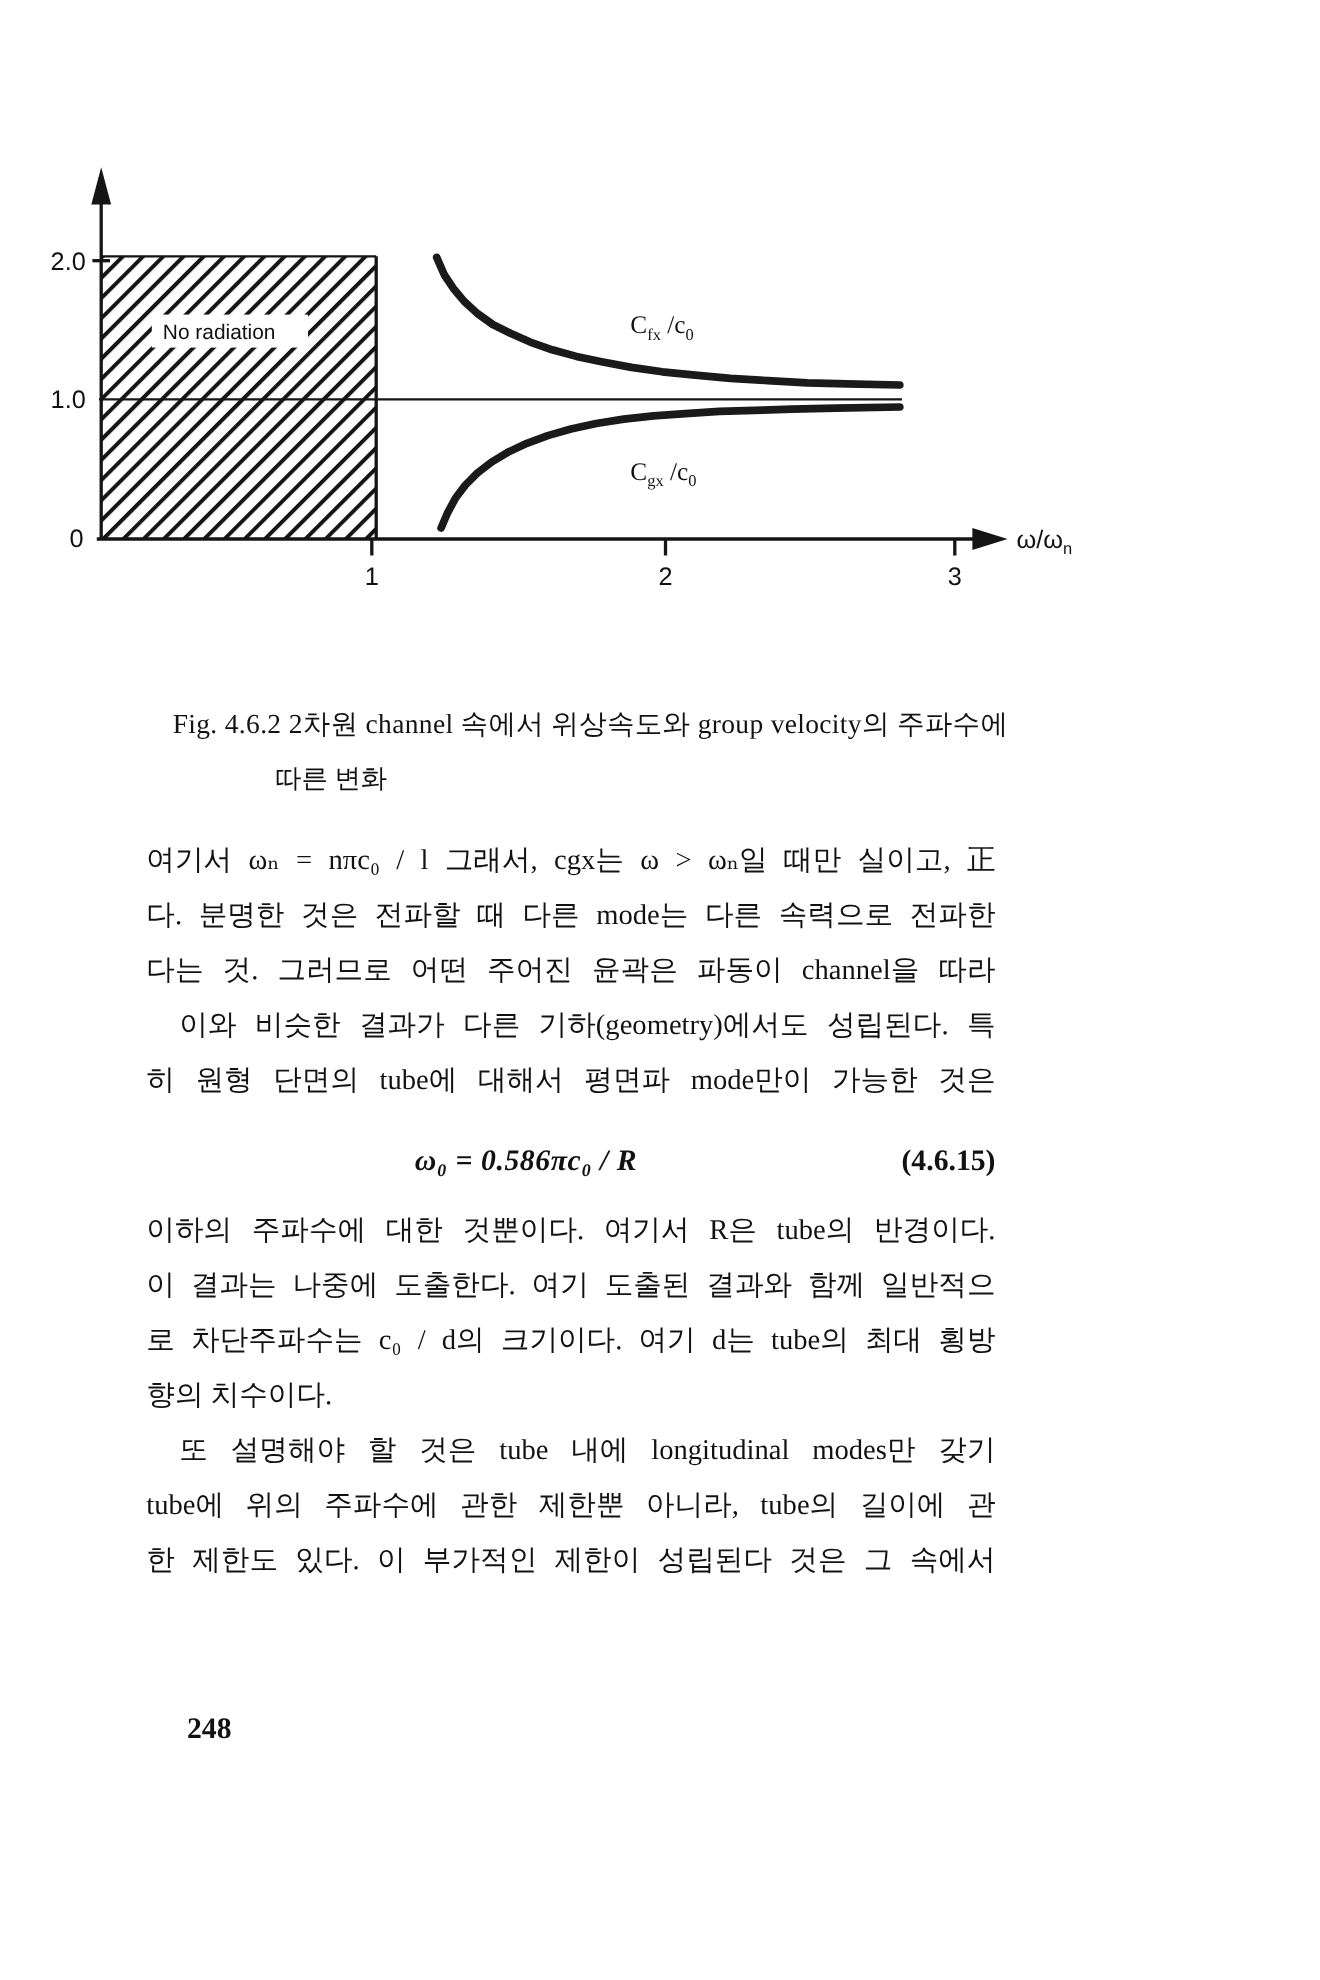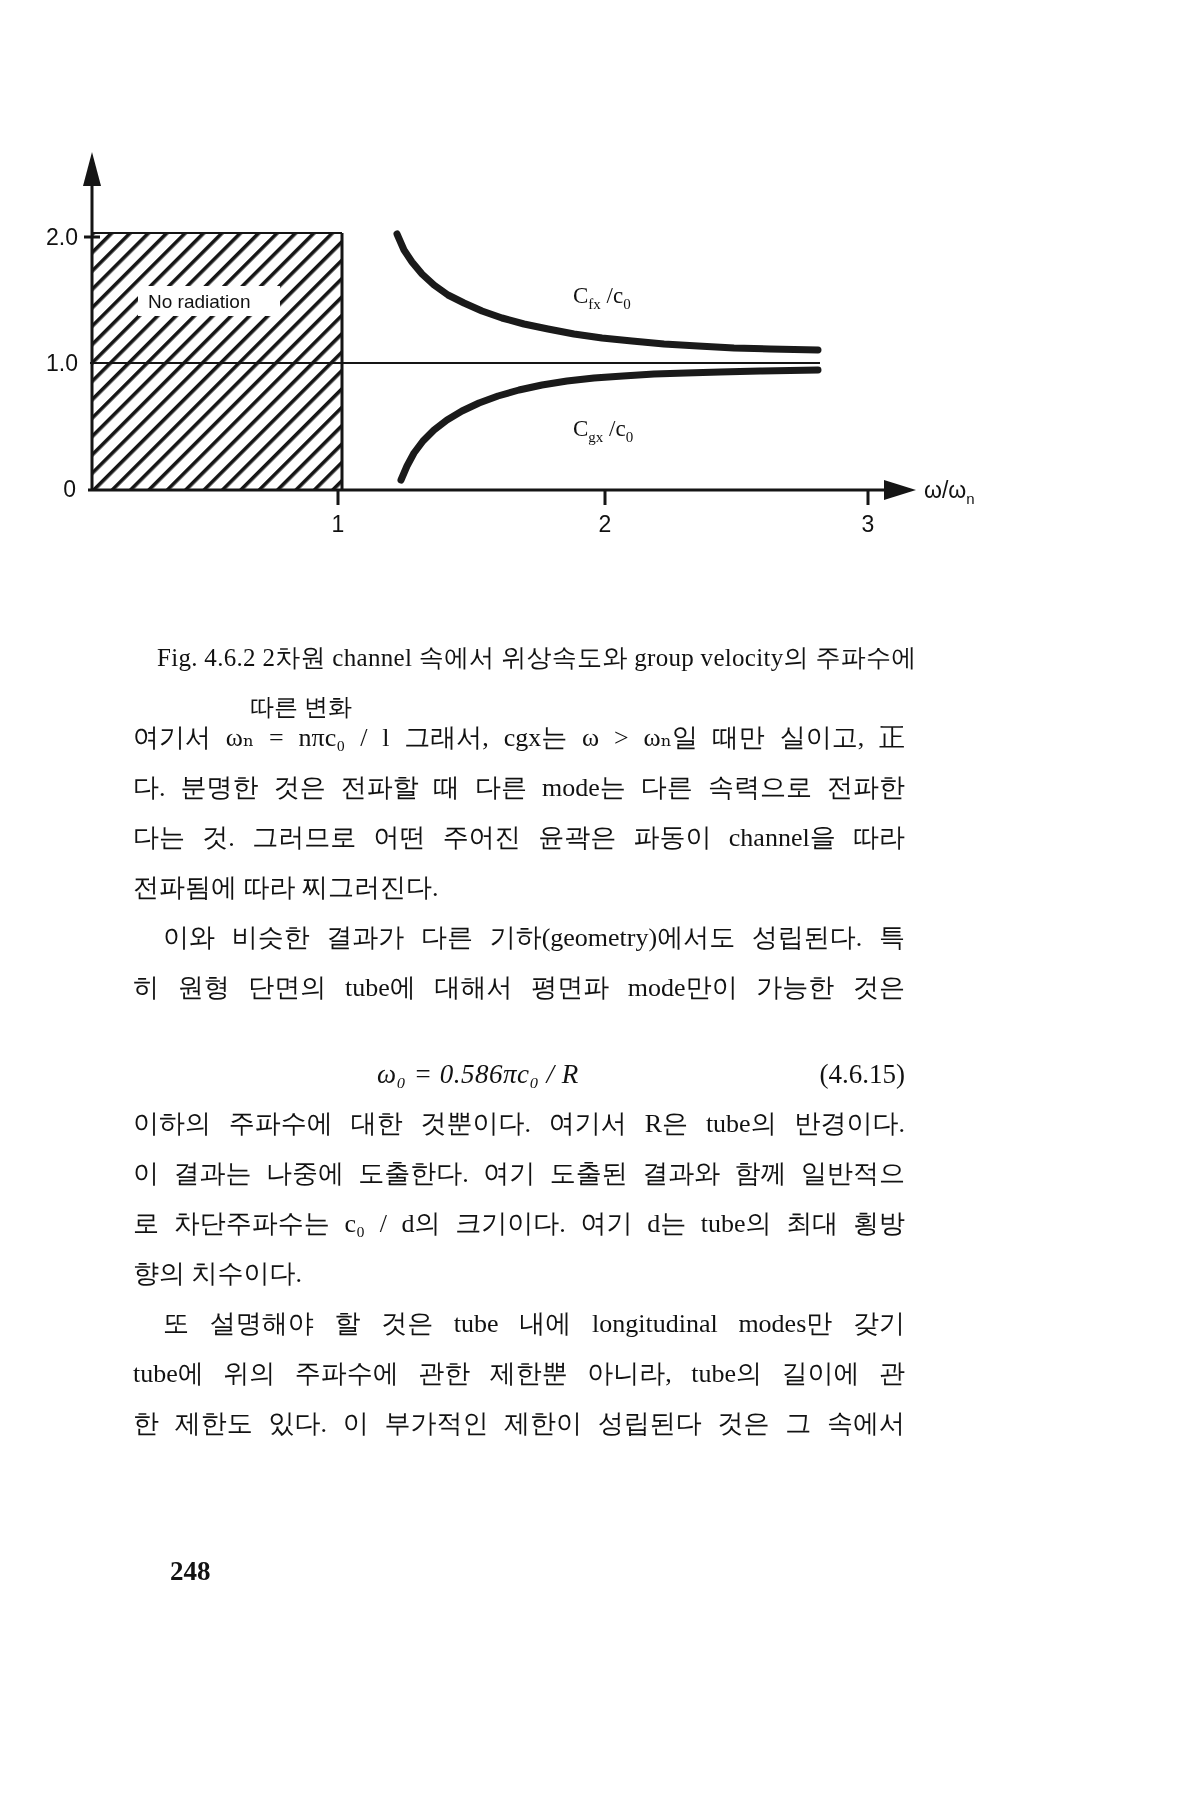--- a/index.html
+++ b/index.html
@@ -18,28 +18,28 @@
   .fig-tick  { font-family:"Liberation Sans","DejaVu Sans",sans-serif; font-size:23px; fill:#111; }
   .fig-axis-label { font-family:"Liberation Sans","DejaVu Sans",sans-serif; font-size:23px; fill:#111; }
   .fig-noradiation { font-family:"Liberation Sans","DejaVu Sans",sans-serif; font-size:19px; fill:#111; }
   .curve-label { font-family:"Liberation Serif","DejaVu Serif",serif; font-size:23px; fill:#111; }
   .sub { font-size:15px; }
 
   .caption-line1 { position:absolute; left:157px; top:641px; font-size:25px; letter-spacing:0.3px; }
   .caption-line2 { position:absolute; left:250px; top:691px; font-size:24px; }
 
   .body-text {
-    position:absolute; left:133px; top:713px; width:772px;
+    position:absolute; left:133px; top:757px; width:772px;
     font-size:26px; line-height:50px;
   }
   .line { text-align:justify; text-align-last:justify; }
   .line.end { text-align-last:left; }
   .line.indent { text-indent:30px; }
 
-  .eq-row { display:flex; align-items:flex-end; height:76px; margin-top:10px; font-size:27px; }
+  .eq-row { display:flex; align-items:center; height:76px; margin-top:10px; font-size:27px;font-weight:bold; }
   .eq-expr { margin-left:244px; font-style:italic; letter-spacing:0.5px; }
   .eq-num  { margin-left:auto; font-style:normal; }
 
   .page-num {
     position:absolute; left:170px; top:1556px;
     font-size:27px; font-weight:bold;
   }
 </style>
 </head>
 <body>
@@ -92,21 +92,20 @@
     <text x="148" y="168" class="fig-noradiation">No radiation</text>
   </svg>
 
   <div class="caption-line1">Fig. 4.6.2  2차원 channel 속에서 위상속도와 group velocity의 주파수에</div>
   <div class="caption-line2">따른 변화</div>
 
   <div class="body-text">
     <div class="line">여기서 ωₙ = nπc₀ / l 그래서, cgx는 ω &gt; ωₙ일 때만 실이고, 正</div>
     <div class="line">다. 분명한 것은 전파할 때 다른 mode는 다른 속력으로 전파한</div>
     <div class="line">다는 것. 그러므로 어떤 주어진 윤곽은 파동이 channel을 따라</div>
-    <div class="line end">전파됨에 따라 찌그러진다.</div>
     <div class="line indent">이와 비슷한 결과가 다른 기하(geometry)에서도 성립된다. 특</div>
     <div class="line">히 원형 단면의 tube에 대해서 평면파 mode만이 가능한 것은</div>
 
     <div class="eq-row">
       <span class="eq-expr">ω₀ = 0.586πc₀ / R</span>
       <span class="eq-num">(4.6.15)</span>
     </div>
 
     <div class="line">이하의 주파수에 대한 것뿐이다. 여기서 R은 tube의 반경이다.</div>
     <div class="line">이 결과는 나중에 도출한다. 여기 도출된 결과와 함께 일반적으</div>

